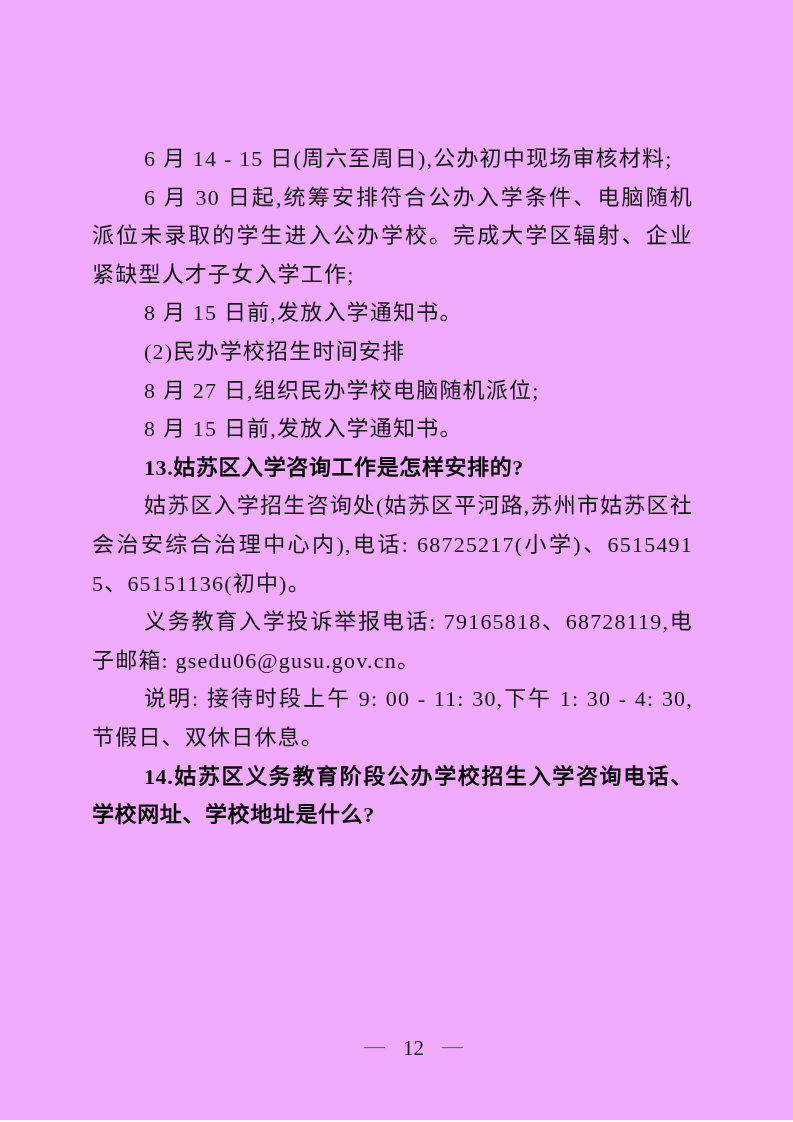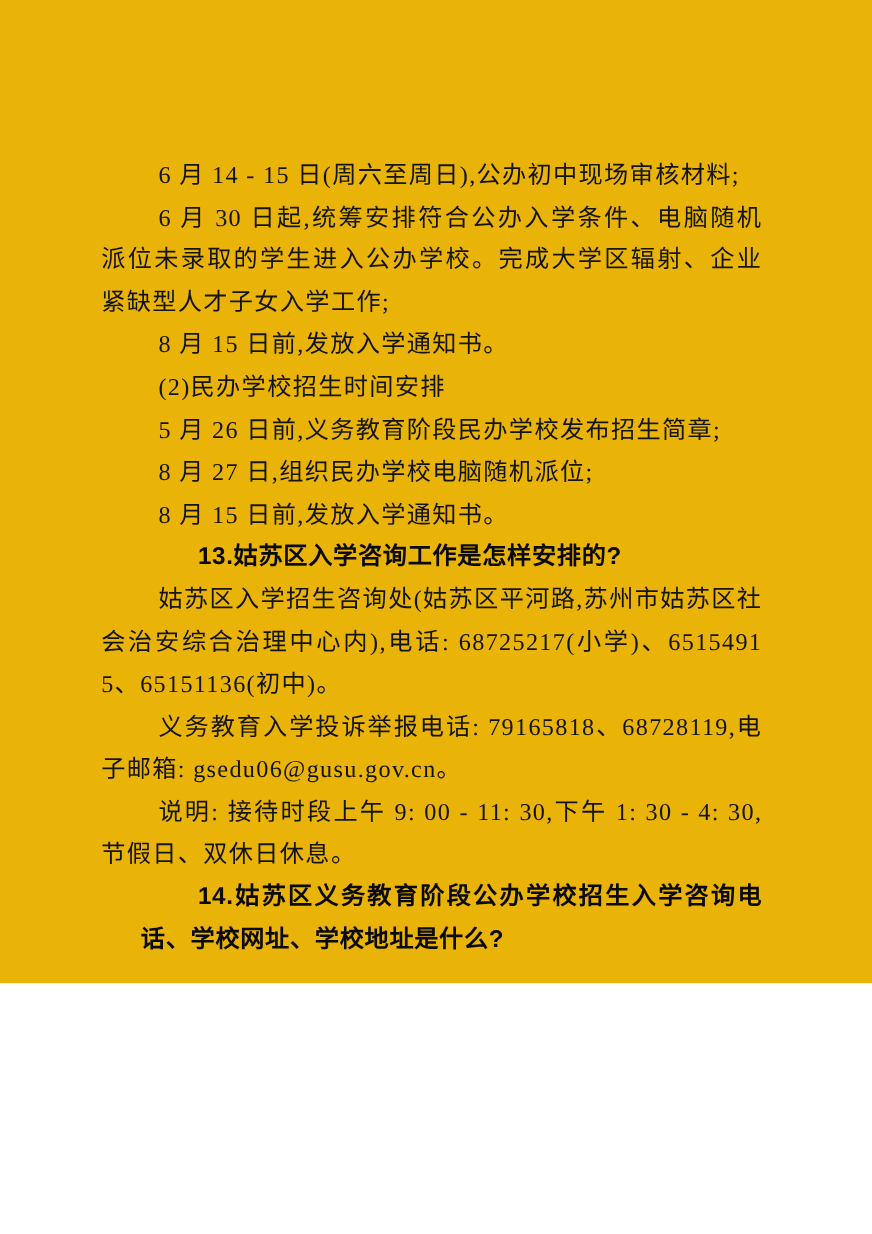--- a/index.html
+++ b/index.html
@@ -1,20 +1,20 @@
 <!DOCTYPE html>
 <html lang="zh-CN"><head>
 <meta charset="utf-8">
 <style>
   html, body { margin: 0; padding: 0; background: #ffffff; }
   .page {
     position: relative;
     width: 793px;
-    height: 894px;
-    background: #eab308;
+    height: 1120px;
+    background: #f0abfc;
     font-family: "Liberation Serif", "DejaVu Serif", serif;
     color: #141414;
     overflow: hidden;
   }
   .content {
     position: absolute;
     left: 92px;
     top: 140px;
     width: 601px;
   }
@@ -22,25 +22,24 @@
     margin: 0;
     padding: 0;
     font-size: 22px;
     line-height: 38.6px;
     letter-spacing: 1.2px;
     text-align: justify;
     text-indent: 52px;
     word-break: break-all;
   }
   .content p.heading {
-    font-family: Liberation Sans, sans-serif;
+    font-family: Liberation Serif, serif;
     font-weight: bold;
     letter-spacing: 0.6px;
     color: #0a0a0a;
-    margin-left: 36px;
   }
   .footer {
     position: absolute;
     left: 0;
     top: 1036px;
     width: 793px;
     text-align: center;
     font-size: 21px;
     color: #1a1a1a;
     letter-spacing: 0;
@@ -59,21 +58,20 @@
 </style>
 </head>
 <body>
 
 <div class="page">
   <div class="content">
     <p class="body">6 月 14 - 15 日(周六至周日),公办初中现场审核材料;</p>
     <p class="body">6 月 30 日起,统筹安排符合公办入学条件、电脑随机派位未录取的学生进入公办学校。完成大学区辐射、企业紧缺型人才子女入学工作;</p>
     <p class="body">8 月 15 日前,发放入学通知书。</p>
     <p class="body">(2)民办学校招生时间安排</p>
-    <p class="body">5 月 26 日前,义务教育阶段民办学校发布招生简章;</p>
     <p class="body">8 月 27 日,组织民办学校电脑随机派位;</p>
     <p class="body">8 月 15 日前,发放入学通知书。</p>
     <p class="heading">13.姑苏区入学咨询工作是怎样安排的?</p>
     <p class="body">姑苏区入学招生咨询处(姑苏区平河路,苏州市姑苏区社会治安综合治理中心内),电话: 68725217(小学)、65154915、65151136(初中)。</p>
     <p class="body">义务教育入学投诉举报电话: 79165818、68728119,电子邮箱: gsedu06@gusu.gov.cn。</p>
     <p class="body">说明: 接待时段上午 9: 00 - 11: 30,下午 1: 30 - 4: 30,节假日、双休日休息。</p>
     <p class="heading">14.姑苏区义务教育阶段公办学校招生入学咨询电话、学校网址、学校地址是什么?</p>
   </div>
 
   <div class="footer">

